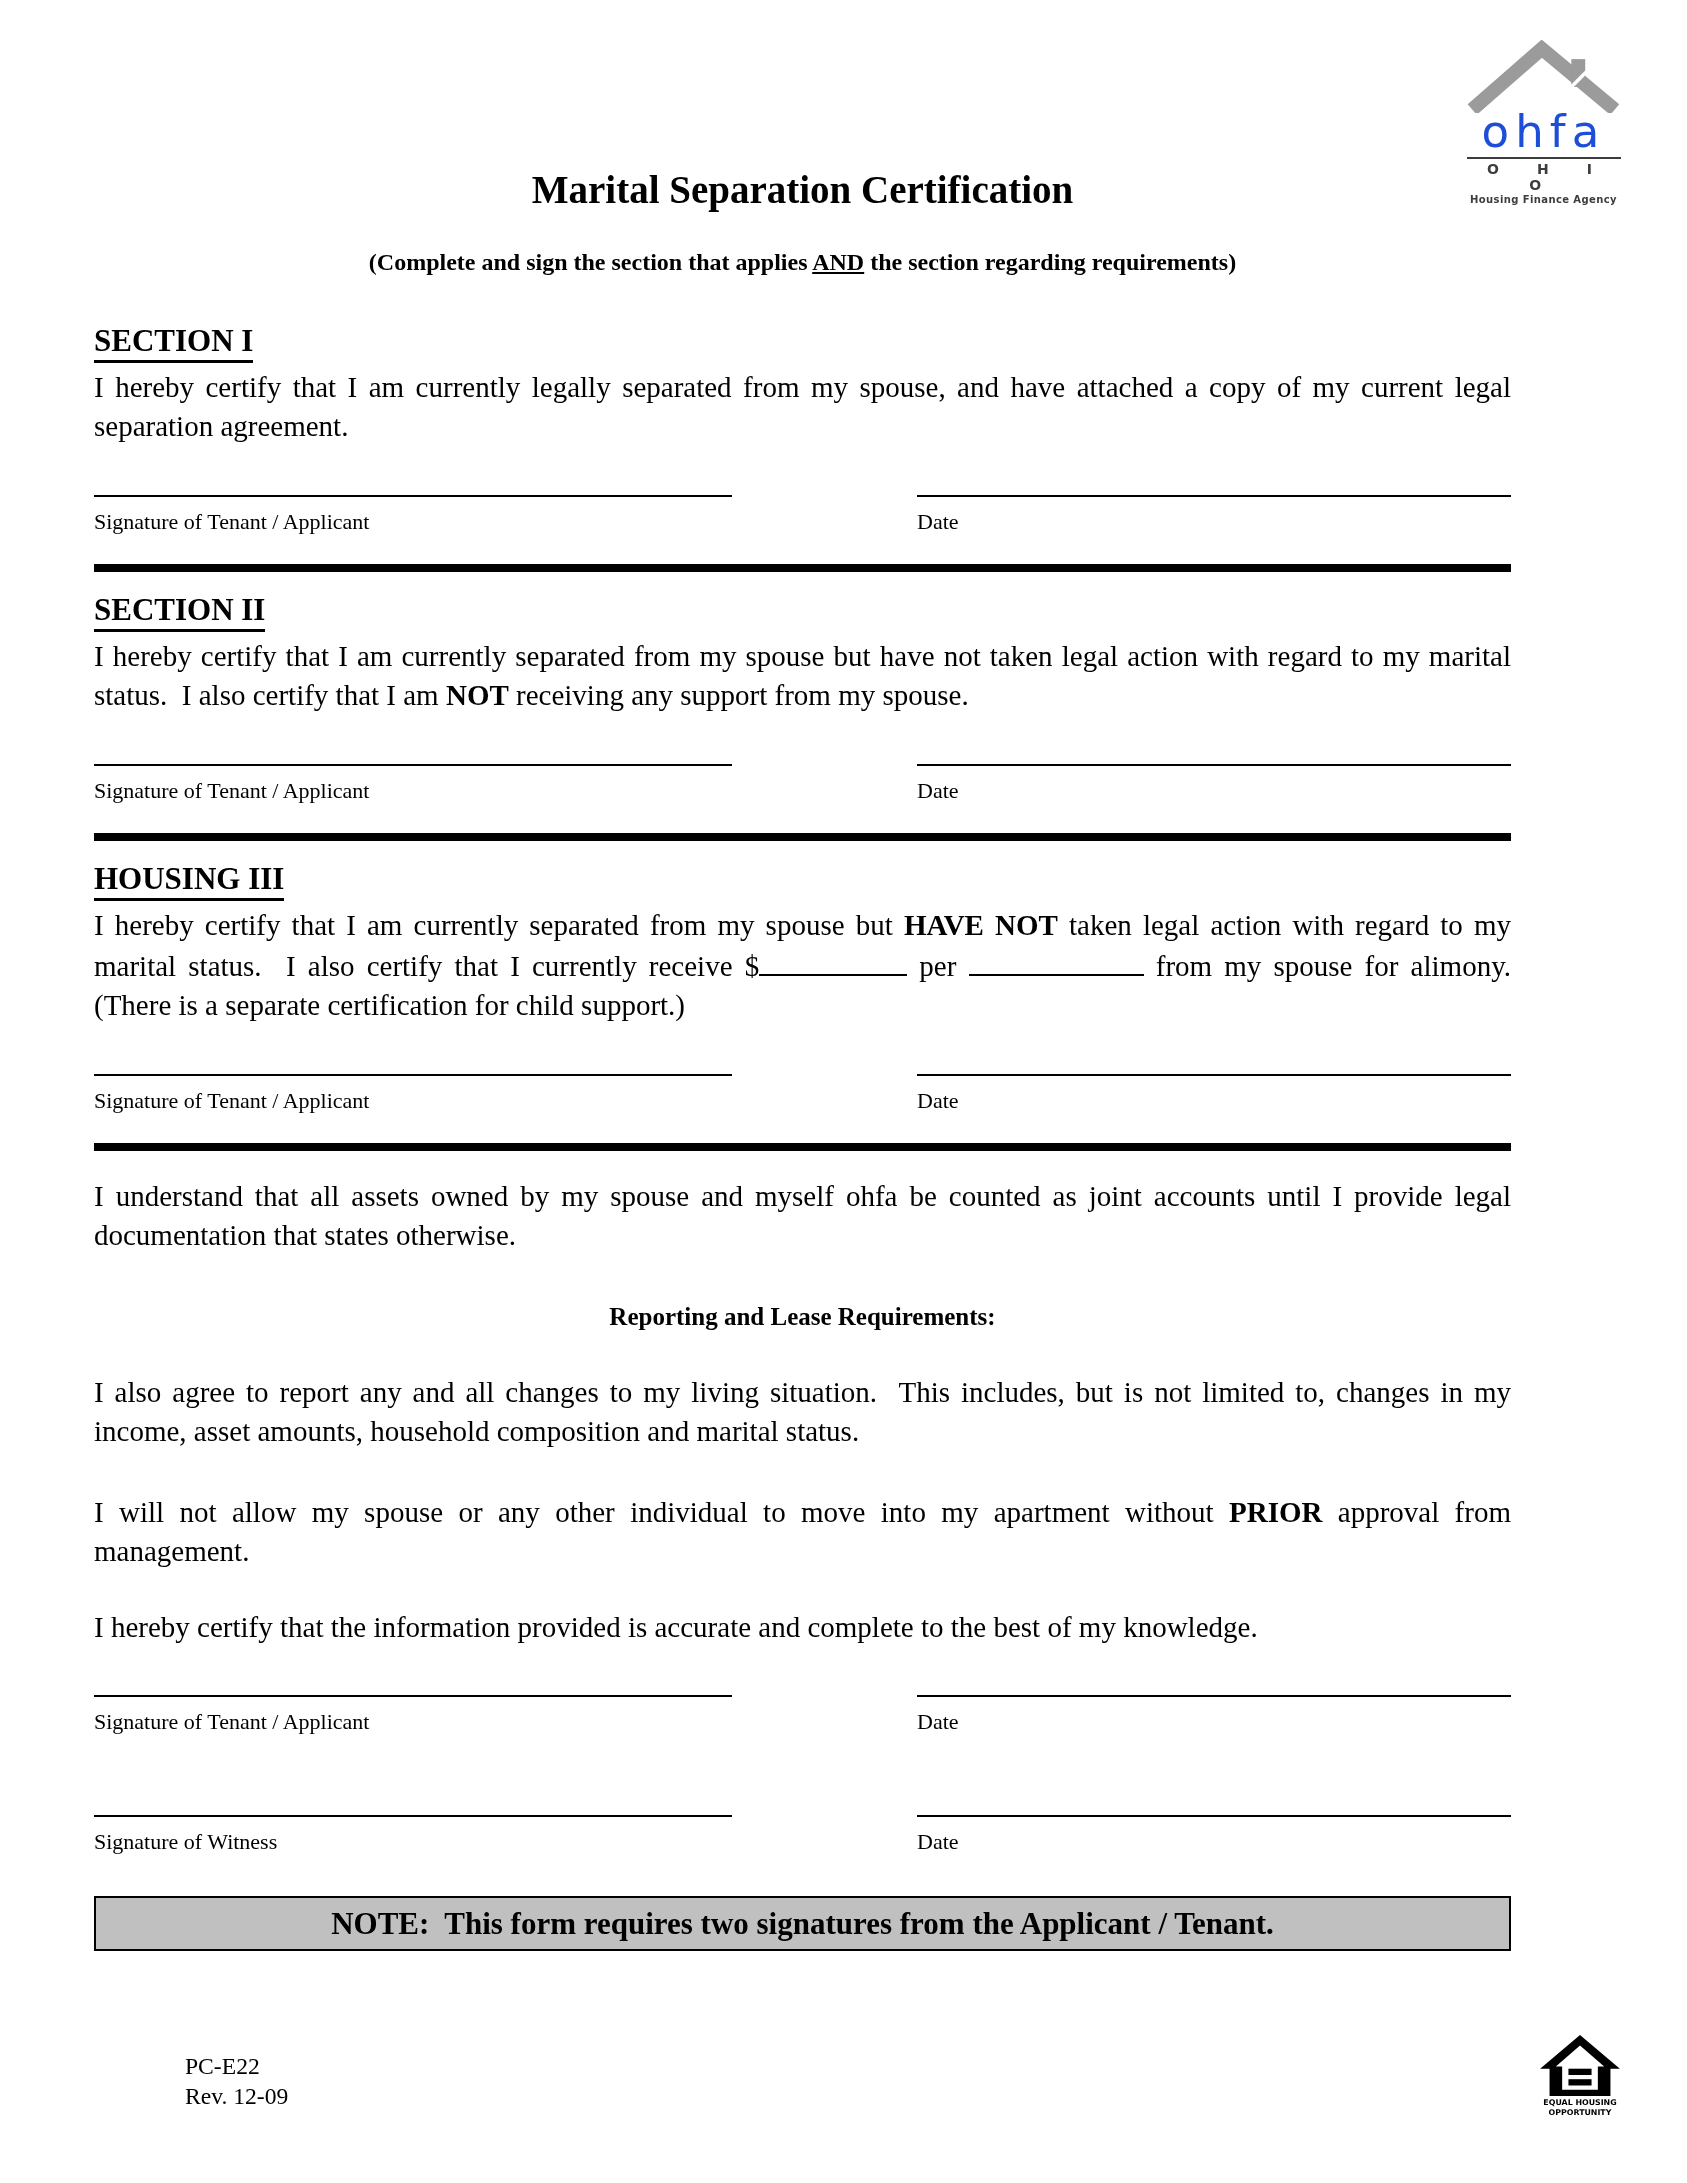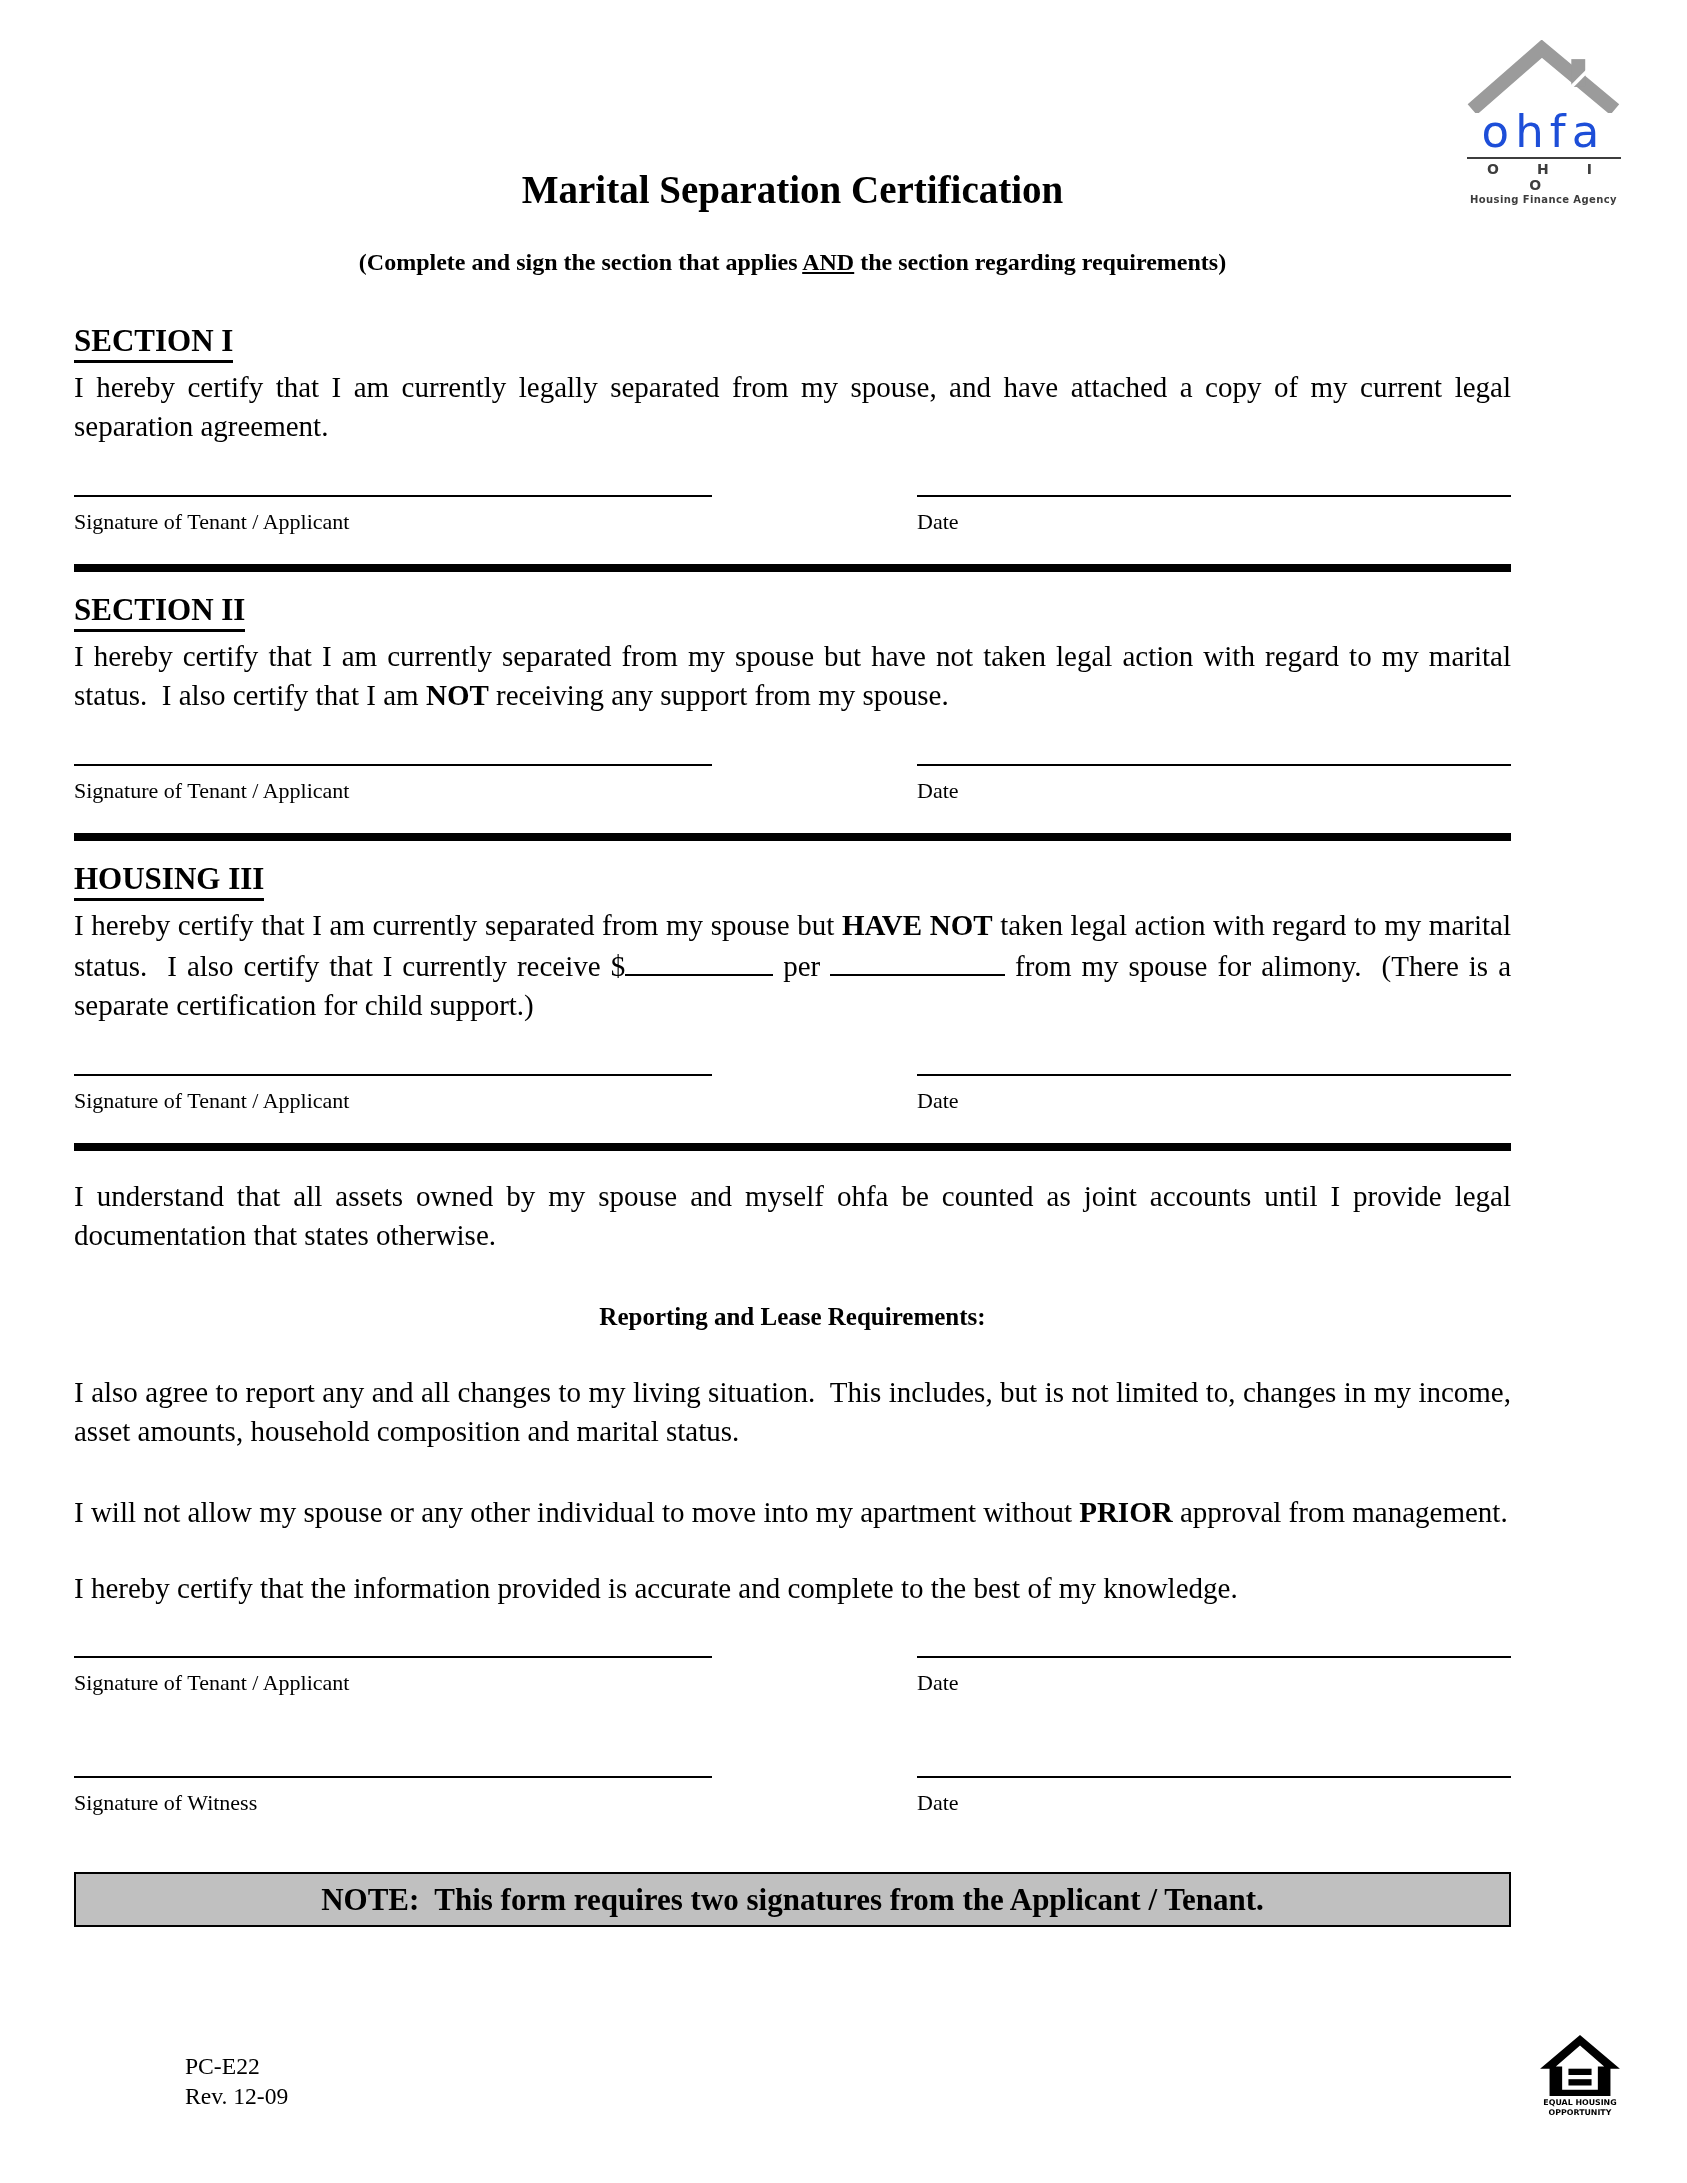--- a/index.html
+++ b/index.html
@@ -7,21 +7,21 @@
     position:relative;
     width:1687px;
     height:2184px;
     background:#ffffff;
     margin:0 auto;
     overflow:hidden;
     font-family:"Liberation Serif", serif;
     color:#000;
   }
   .content{
-    padding:168px 176px 0 74px;
+    padding:168px 176px 0 94px;
   }
   
   .title{
     text-align:center;
     font-size:39px;
     font-weight:bold;
     line-height:44px;
   }
   .subtitle{
     text-align:center;
@@ -121,21 +121,21 @@
     font-weight:bold;
     line-height:39px;
   }
   .req-p1{margin-top:37px;}
   .req-p2{margin-top:42px;}
   .req-p3{margin-top:37px;}
   .final-sig{margin-top:48px;}
   .witness-sig{margin-top:74px;}
   
   .note-box{
-    margin-top:50px;
+    margin-top:35px;
     border:2.6px solid #000;
     background:#c0c0c0;
     text-align:center;
     font-size:31px;
     font-weight:bold;
     line-height:39px;
     padding:6.1px 8.7px;
     white-space:pre-wrap;
   }
   

